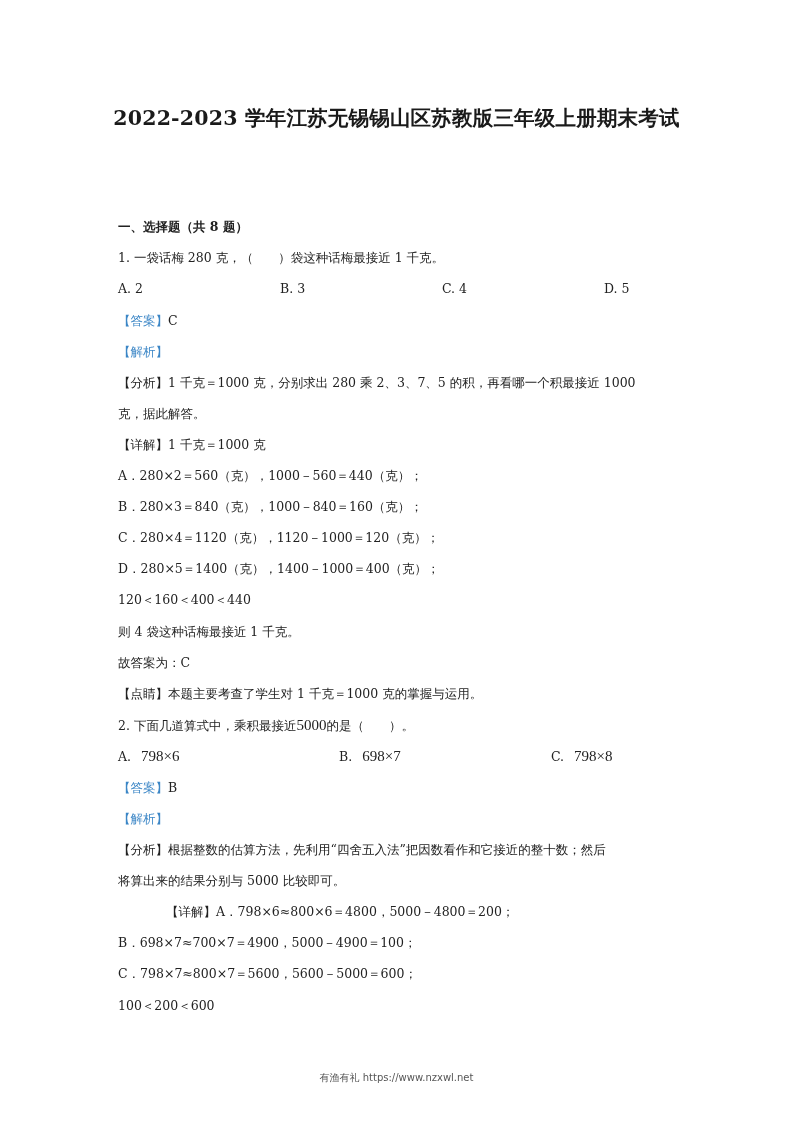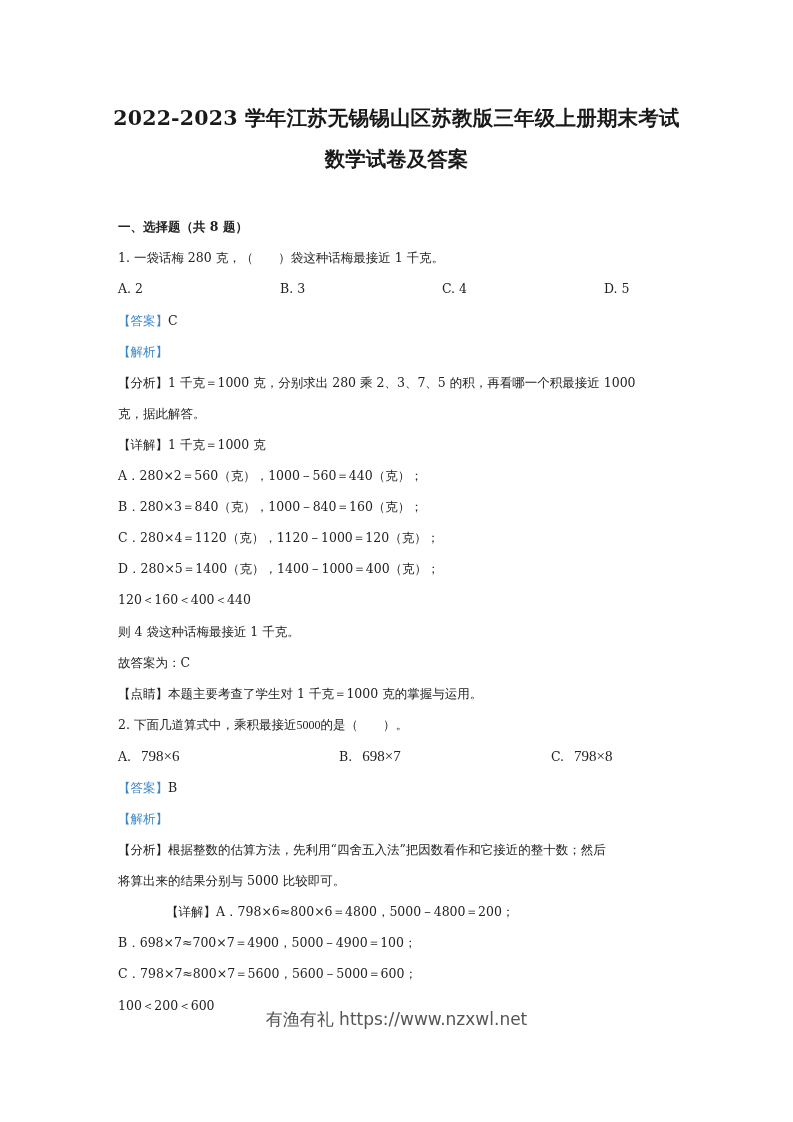--- a/index.html
+++ b/index.html
@@ -60,40 +60,39 @@
       white-space: nowrap;
       color: #222;
     }
     .opt .expr {
       font-family: "Liberation Serif", "DejaVu Serif", serif;
       font-size: 15px;
       margin-left: 10px;
     }
     .num-serif {
       font-family: "Liberation Serif", "DejaVu Serif", serif;
-      font-size: 12px;
+      font-size: 15px;
     }
     .footer {
       position: absolute;
       left: 0; width: 793px;
-      top: 1008px;
+      top: 1071px;
       text-align: center;
       font-family: "DejaVu Sans", "Liberation Sans", sans-serif;
-      font-size: 17px;
+      font-size: 10px;
       color: #555;
       white-space: nowrap;
     }
   </style>
 </head>
 <body>
 
 <div class="page">
 
   <div class="title title-1">2022-2023 学年江苏无锡锡山区苏教版三年级上册期末考试</div>
-  <div class="title title-2">数学试卷及答案</div>
 
 
   <div class="line section-heading" style="top:219px;">一、选择题（共 8 题）</div>
 
   <div class="line" style="top:250px;">1. 一袋话梅 280 克，（　　）袋这种话梅最接近 1 千克。</div>
 
   <div class="opt" style="left:118px; top:281px;">A. 2</div>
   <div class="opt" style="left:280px; top:281px;">B. 3</div>
   <div class="opt" style="left:442px; top:281px;">C. 4</div>
   <div class="opt" style="left:604px; top:281px;">D. 5</div>

